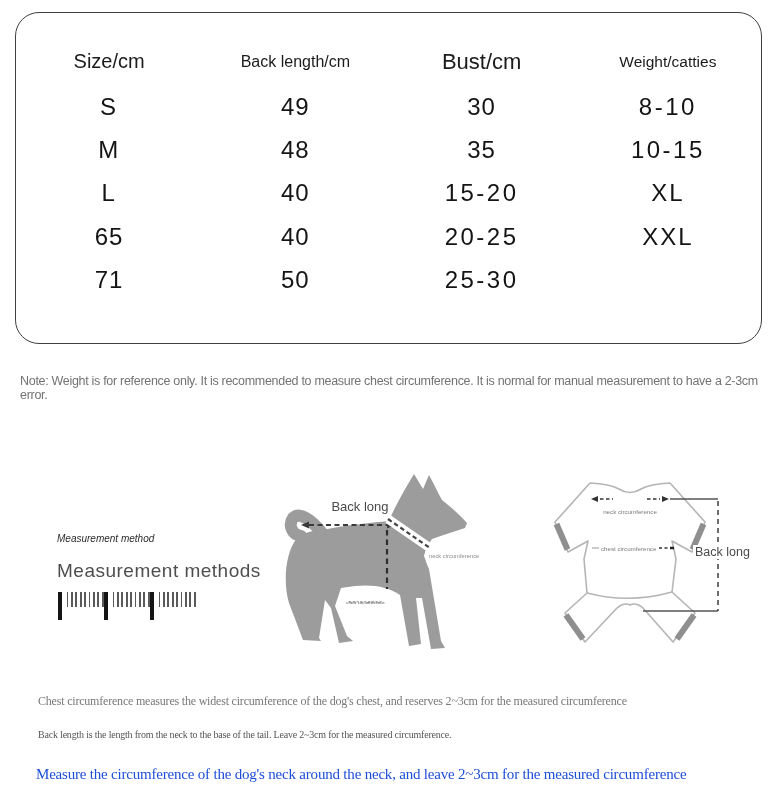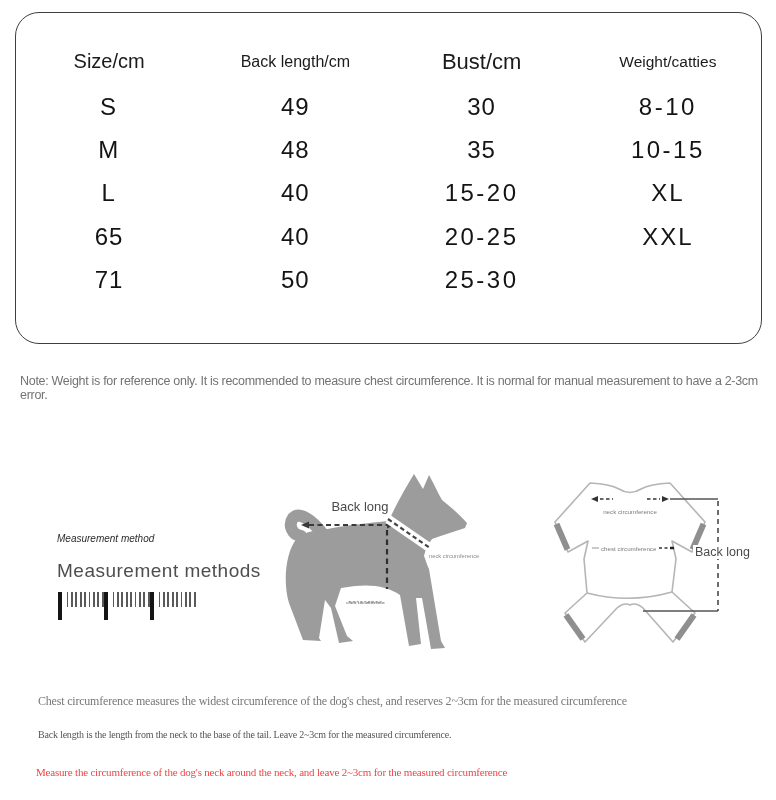--- a/index.html
+++ b/index.html
@@ -50,21 +50,21 @@
 
   
   .dog-svg{left:283px;top:448px;}
   .garment-svg{left:540px;top:455px;}
   svg text{font-family:"Liberation Sans","DejaVu Sans",sans-serif;}
 
   
   .fn{white-space:nowrap;letter-spacing:-0.2px;font-family:Liberation Serif, serif;}
   .fn1{left:38px;top:694px;font-size:12px;color:#787878;}
   .fn2{left:38px;top:729px;font-size:10px;color:#555555;}
-  .fn3{left:36px;top:766px;font-size:11px;color:#ef4444;}
+  .fn3{left:36px;top:766px;font-size:15px;color:#1d4ed8;}
 </style>
 </head>
 <body>
 
 <div class="abs size-table">
   <div class="cell hc h0">Size/cm</div>
   <div class="cell hc h2">Back length/cm</div>
   <div class="cell hc h1">Bust/cm</div>
   <div class="cell hc h3">Weight/catties</div>
 

